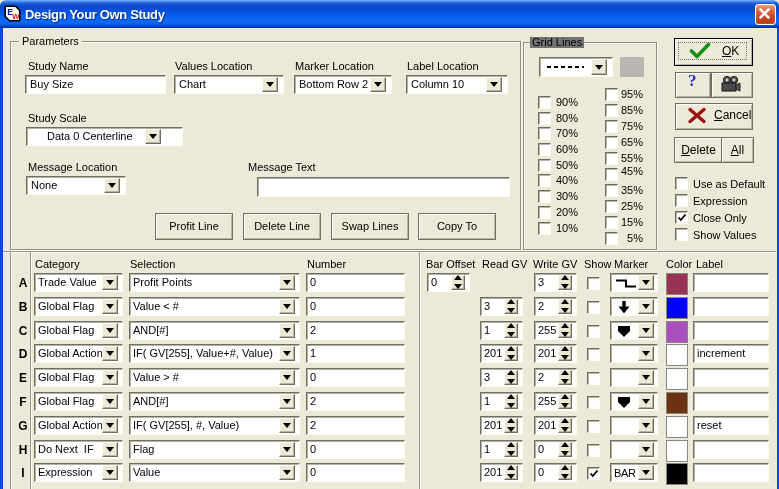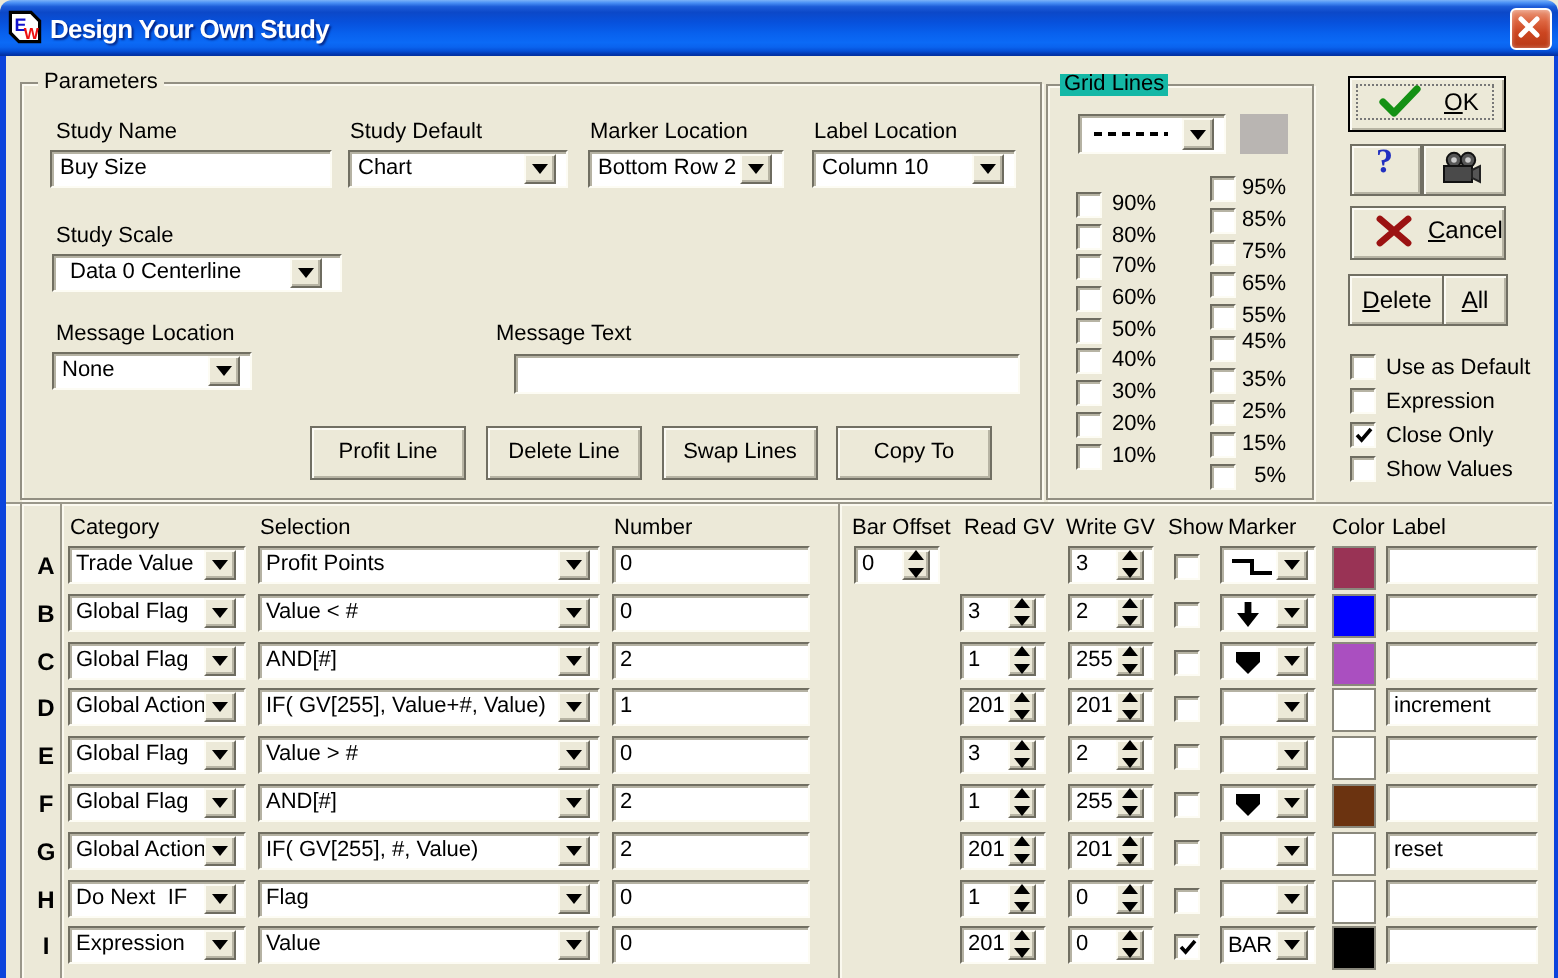--- a/index.html
+++ b/index.html
@@ -45,49 +45,49 @@
  box-shadow:inset 0 0 2px rgba(255,255,255,.4)">
 <svg width="17" height="17" viewBox="0 0 17 17" style="position:absolute;left:0;top:0">
 <path d="M4.5 4.5 L12.5 12.5 M12.5 4.5 L4.5 12.5" stroke="#fff" stroke-width="2.5" stroke-linecap="round"></path>
 </svg>
   </div>
 <div class="a" style="left:0;top:28px;width:3px;height:461px;background:#0c44dc"></div>
 <div class="a" style="left:777px;top:28px;width:2px;height:461px;background:#0c44dc"></div>
 <div class="grp" style="left:10px;top:41px;width:509px;height:207px"></div>
 <div class="lbl" style="left:19px;top:36px;background:#ece9d8;padding:0 3px">Parameters</div>
 <div class="lbl" style="left:28px;top:61px">Study Name</div>
-<div class="lbl" style="left:175px;top:61px">Study Default</div>
+<div class="lbl" style="left:175px;top:61px">Values Location</div>
 <div class="lbl" style="left:295px;top:61px">Marker Location</div>
 <div class="lbl" style="left:407px;top:61px">Label Location</div>
 <div class="tb" style="left:25px;top:75px;width:135px;height:17px;line-height:17px;padding-left:4px;font-size:11px">Buy Size</div>
 <div class="tb" style="left:174px;top:75px;width:104px;height:17px;line-height:17px;padding-left:4px">Chart</div>
 <div class="cbtn" style="left:262px;top:77px;width:14px;height:13px"></div>
 <div class="tri" style="left:266px;top:82px"></div>
 <div class="tb" style="left:294px;top:75px;width:92px;height:17px;line-height:17px;padding-left:4px">Bottom Row 2</div>
 <div class="cbtn" style="left:370px;top:77px;width:14px;height:13px"></div>
 <div class="tri" style="left:374px;top:82px"></div>
 <div class="tb" style="left:406px;top:75px;width:96px;height:17px;line-height:17px;padding-left:4px">Column 10</div>
 <div class="cbtn" style="left:486px;top:77px;width:14px;height:13px"></div>
 <div class="tri" style="left:490px;top:82px"></div>
 <div class="lbl" style="left:28px;top:113px">Study Scale</div>
-<div class="tb" style="left:26px;top:127px;width:135px;height:17px;line-height:17px;padding-left:8px">Data 0 Centerline</div>
+<div class="tb" style="left:26px;top:127px;width:135px;height:17px;line-height:17px;padding-left:20px">Data 0 Centerline</div>
 <div class="cbtn" style="left:145px;top:129px;width:14px;height:13px"></div>
 <div class="tri" style="left:149px;top:134px"></div>
 <div class="lbl" style="left:28px;top:162px">Message Location</div>
 <div class="tb" style="left:26px;top:176px;width:94px;height:17px;line-height:17px;padding-left:4px">None</div>
 <div class="cbtn" style="left:104px;top:178px;width:14px;height:13px"></div>
 <div class="tri" style="left:108px;top:183px"></div>
 <div class="lbl" style="left:248px;top:162px">Message Text</div>
 <div class="tb" style="left:257px;top:177px;width:247px;height:18px;line-height:18px;padding-left:4px;font-size:11px"></div>
 <div class="btn" style="left:155px;top:213px;width:76px;height:25px;line-height:25px">Profit Line</div>
 <div class="btn" style="left:243px;top:213px;width:76px;height:25px;line-height:25px">Delete Line</div>
 <div class="btn" style="left:331px;top:213px;width:76px;height:25px;line-height:25px">Swap Lines</div>
 <div class="btn" style="left:418px;top:213px;width:76px;height:25px;line-height:25px">Copy To</div>
 <div class="grp" style="left:523px;top:42px;width:132px;height:206px"></div>
-<div class="lbl" style="left:530px;top:37px;background:#14b8a6;padding:0 2px">Grid Lines</div>
+<div class="lbl" style="left:530px;top:37px;background:#737373;padding:0 2px">Grid Lines</div>
 <div class="tb" style="left:539px;top:57px;width:68px;height:18px;line-height:18px;padding-left:4px"></div>
 <div class="cbtn" style="left:591px;top:59px;width:14px;height:14px"></div>
 <div class="tri" style="left:595px;top:65px"></div>
 <svg class="a" style="left:546px;top:58px" width="38" height="16" viewBox="0 0 38 16">
 <line x1="1" y1="9" x2="38" y2="9" stroke="#000" stroke-width="2" stroke-dasharray="4 3"></line>
   </svg>
 <div class="a" style="left:620px;top:57px;width:24px;height:20px;background:#b9b5b2"></div>
 <div class="cb" style="left:538px;top:96px"></div>
 <div class="lbl" style="left:556px;top:97px;width:22px;text-align:right">90%</div>
 <div class="cb" style="left:538px;top:112px"></div>

